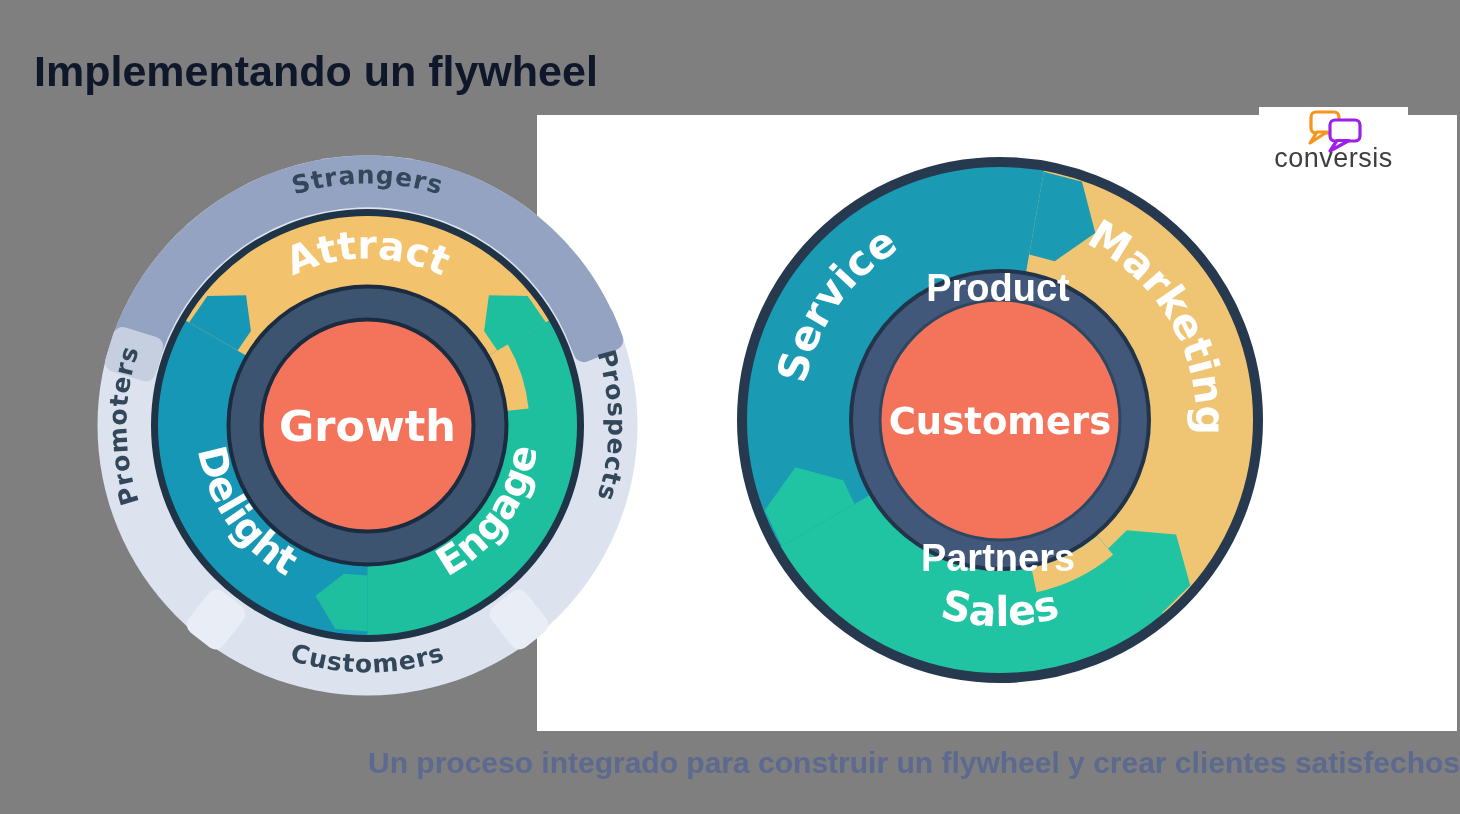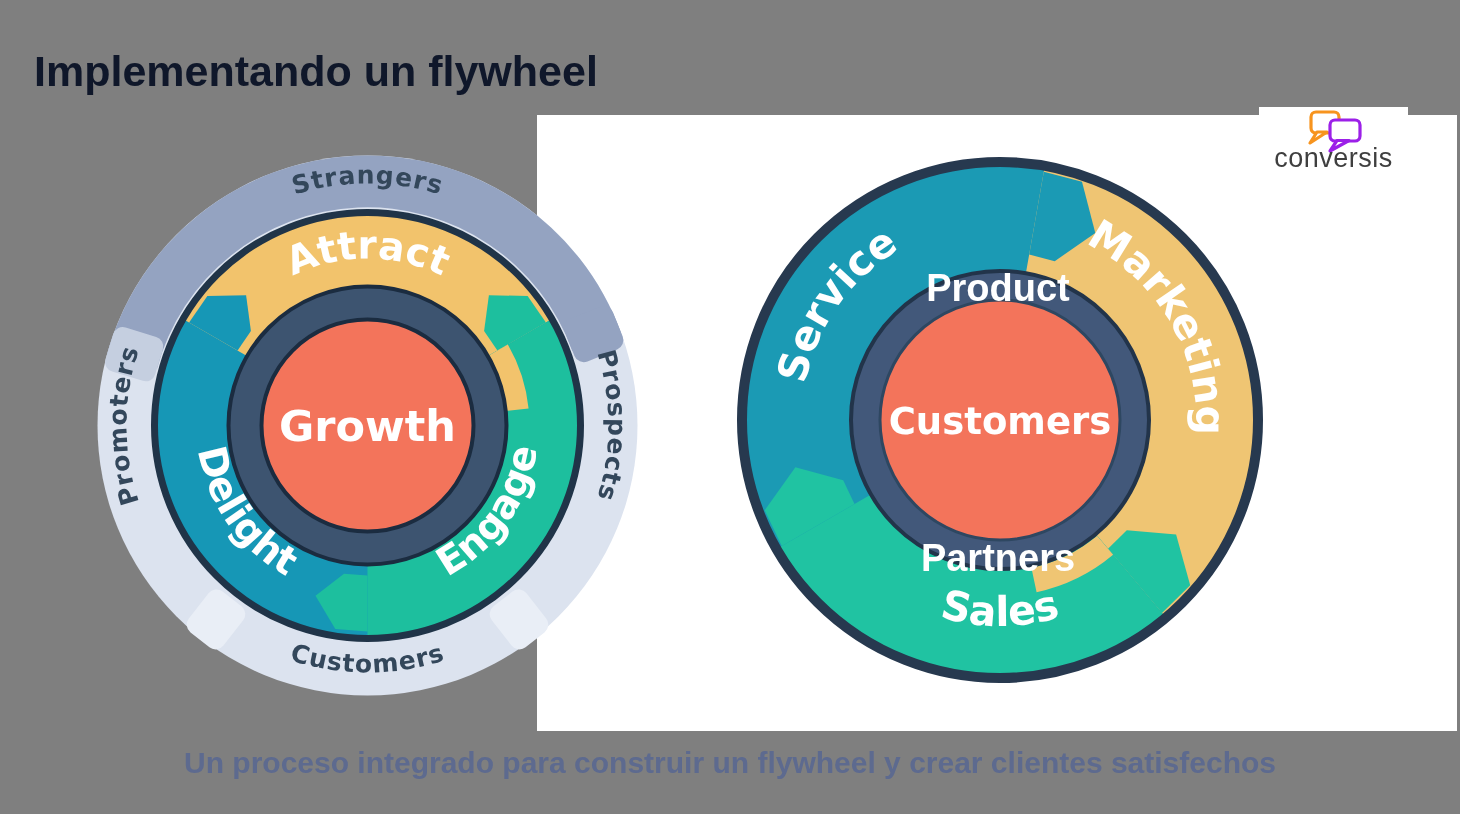--- a/index.html
+++ b/index.html
@@ -8,21 +8,21 @@
     background:#7f7f7f;
     font-family:"Liberation Sans",sans-serif;
   }
   .panel{position:absolute;left:537px;top:115px;width:920px;height:616px;background:#ffffff;}
   .title{
     position:absolute;left:34px;top:47px;
     font:700 43px "Liberation Sans",sans-serif;
     color:#0f172a;white-space:nowrap;
   }
   .caption{
-    position:absolute;left:0;top:746px;width:1460px;text-align:center;
+    position:absolute;left:0;top:746px;width:1460px;text-align:right;
     font:700 30px "Liberation Sans",sans-serif;color:#5d6a8f;
   }
   .logo{position:absolute;left:1259px;top:59px;width:149px;height:66px;background:#ffffff;margin-top:48px;}
   .logo svg{display:block;width:149px;height:66px;}
   #lw{position:absolute;left:95px;top:153px;width:545px;height:545px;}
   #rw{position:absolute;left:735px;top:155px;width:530px;height:530px;}
   .ring-t{font:700 25px "DejaVu Sans",sans-serif;fill:#33475b;letter-spacing:1px;text-anchor:middle;}
   .seg-t{font:700 39px "DejaVu Sans",sans-serif;fill:#ffffff;text-anchor:middle;}
   .seg-t2{font:700 41px "DejaVu Sans",sans-serif;fill:#ffffff;text-anchor:middle;}
   .center-t{font:700 43px "DejaVu Sans",sans-serif;fill:#ffffff;text-anchor:middle;}

